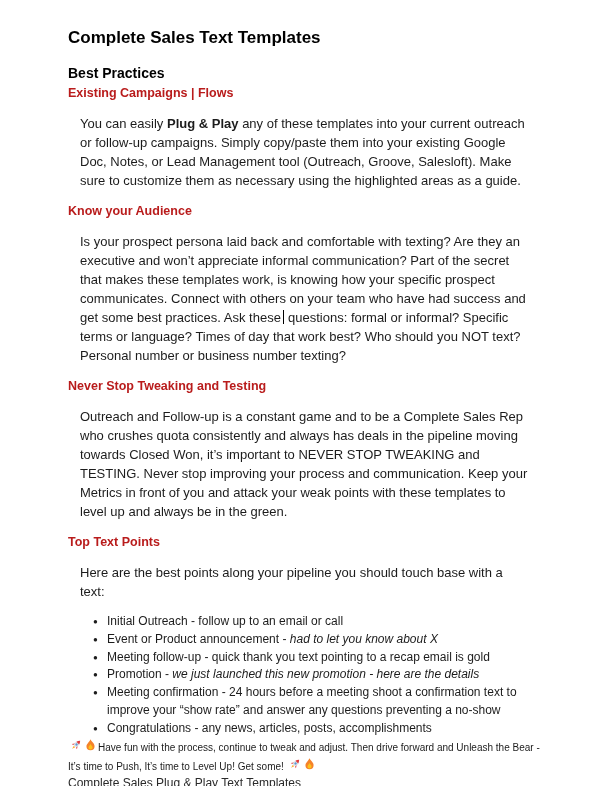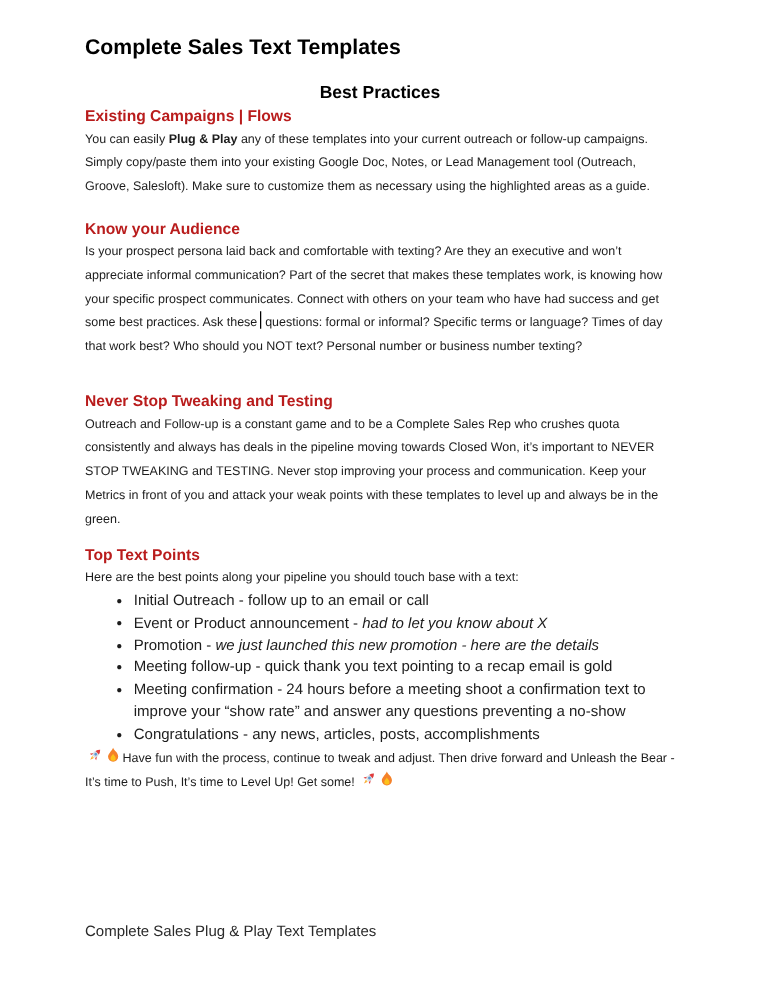--- a/index.html
+++ b/index.html
@@ -30,33 +30,32 @@
     font-weight: 700;
     color: #000000;
     margin: 0 0 14px 0;
   }
   .h2 {
     font-size: 14px;
     line-height: 22px;
     font-weight: 700;
     color: #000000;
     margin: 0;
-    text-align: center;
   }
   .h3-red {
     font-size: 12.5px;
     line-height: 18px;
     font-weight: 700;
     color: #b91c1c;
     margin: 0;
   }
   .body-text {
-    font-size: 10px;
+    font-size: 13px;
     line-height: 19px;
-    margin: 0;
+    margin: 12px;
     color: #1c1c1c;
   }
   .gap    { height: 15px; }
   .gap-sm { height: 10px; }
   b { font-weight: 700; }
   i { font-style: italic; }
   .caret {
     display: inline-block;
     width: 1.5px;
     height: 14px;
@@ -130,22 +129,22 @@
   <p class="body-text">Outreach and Follow-up is a constant game and to be a Complete Sales Rep who crushes quota consistently and always has deals in the pipeline moving towards Closed Won, it’s important to NEVER STOP TWEAKING and TESTING. Never stop improving your process and communication. Keep your Metrics in front of you and attack your weak points with these templates to level up and always be in the green.</p>
 
   <div class="gap-sm"></div>
 
   <h3 class="h3-red">Top Text Points</h3>
   <p class="body-text">Here are the best points along your pipeline you should touch base with a text:</p>
 
   <ul class="bullet-list">
     <li><span>Initial Outreach - follow up to an email or call</span><i></i></li>
     <li><span>Event or Product announcement - </span><i>had to let you know about X</i></li>
+    <li><span>Meeting follow-up - quick thank you text pointing to a recap email is gold</span><i></i></li>
     <li><span>Promotion - </span><i>we just launched this new promotion - here are the details</i></li>
-    <li><span>Meeting follow-up - quick thank you text pointing to a recap email is gold</span><i></i></li>
     <li><span>Meeting confirmation - 24 hours before a meeting shoot a confirmation text to improve your “show rate” and answer any questions preventing a no-show</span><i></i></li>
     <li><span>Congratulations - any news, articles, posts, accomplishments</span><i></i></li>
   </ul>
 
   <p class="closing"><span class="emoji-icon"><svg viewBox="0 0 24 24">
           <g transform="rotate(45 12 12)">
             <path d="M12 1.5 C15.4 4.8 16.2 9.5 15.2 13.5 L8.8 13.5 C7.8 9.5 8.6 4.8 12 1.5 Z" fill="#d8dee6"></path>
             <path d="M12 1.5 C13.6 3.1 14.6 4.9 15.1 6.8 L8.9 6.8 C9.4 4.9 10.4 3.1 12 1.5 Z" fill="#e23b3b"></path>
             <circle cx="12" cy="9.6" r="1.8" fill="#5b9bd5"></circle>
             <path d="M8.8 10.5 L6.2 14.5 L8.8 14 Z" fill="#e23b3b"></path>

